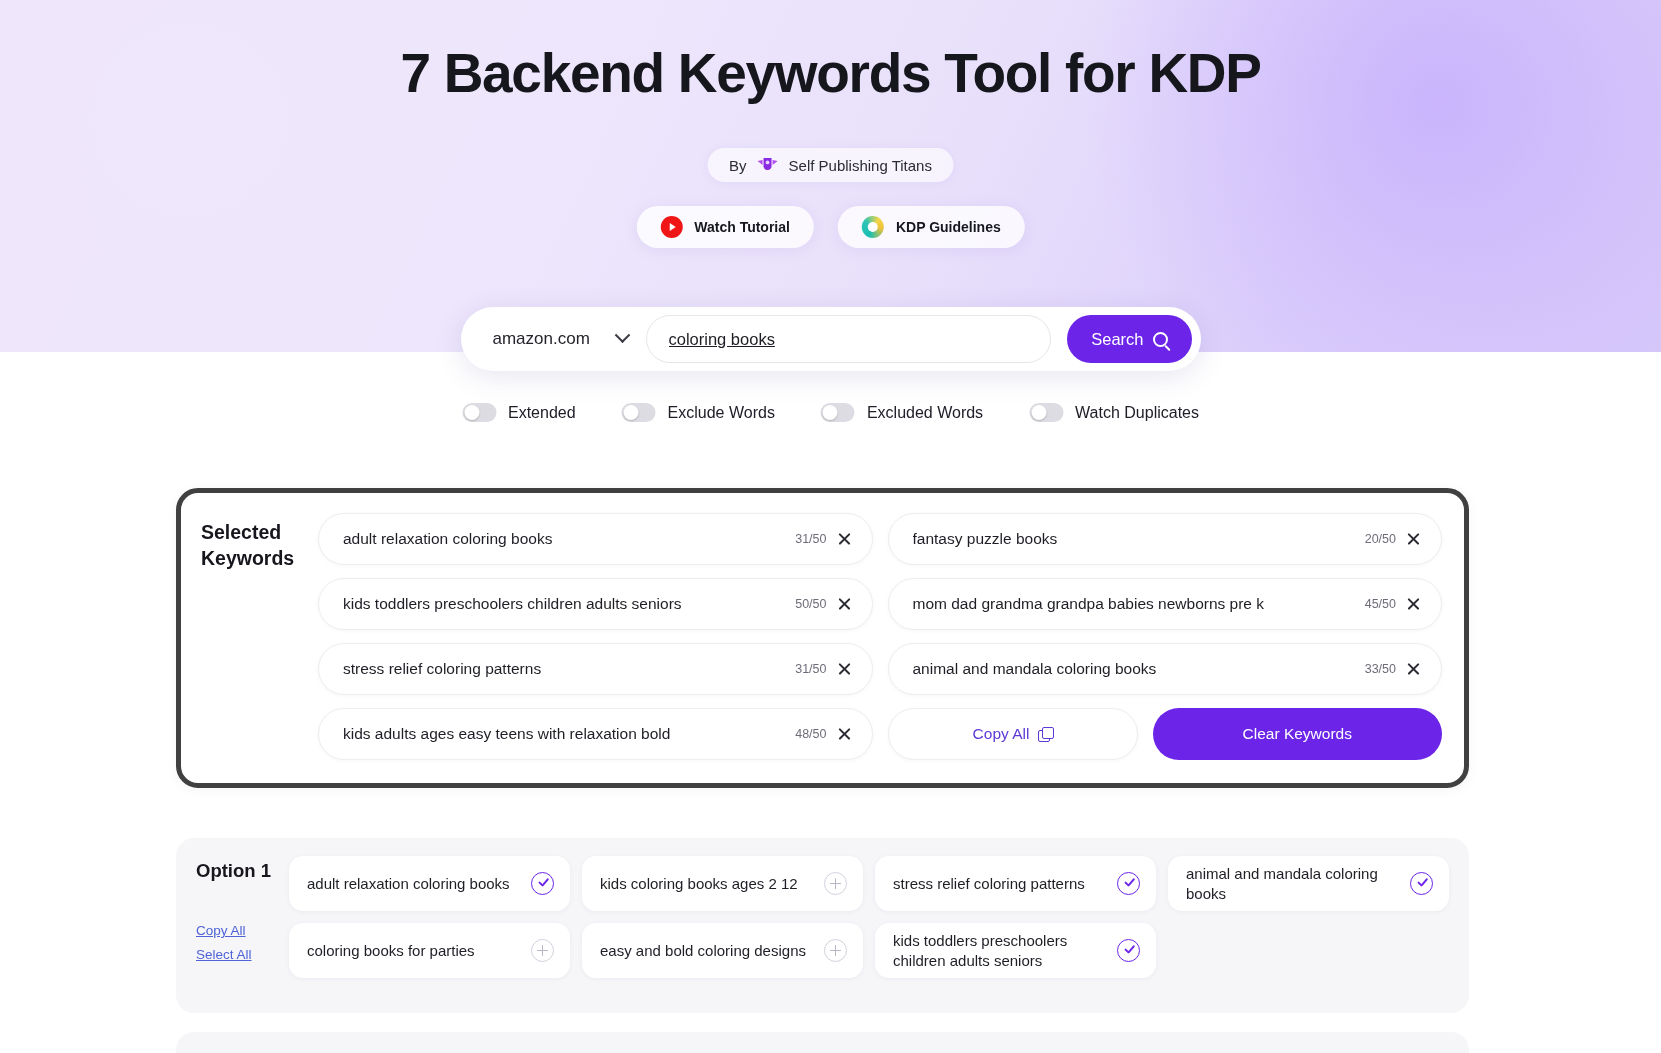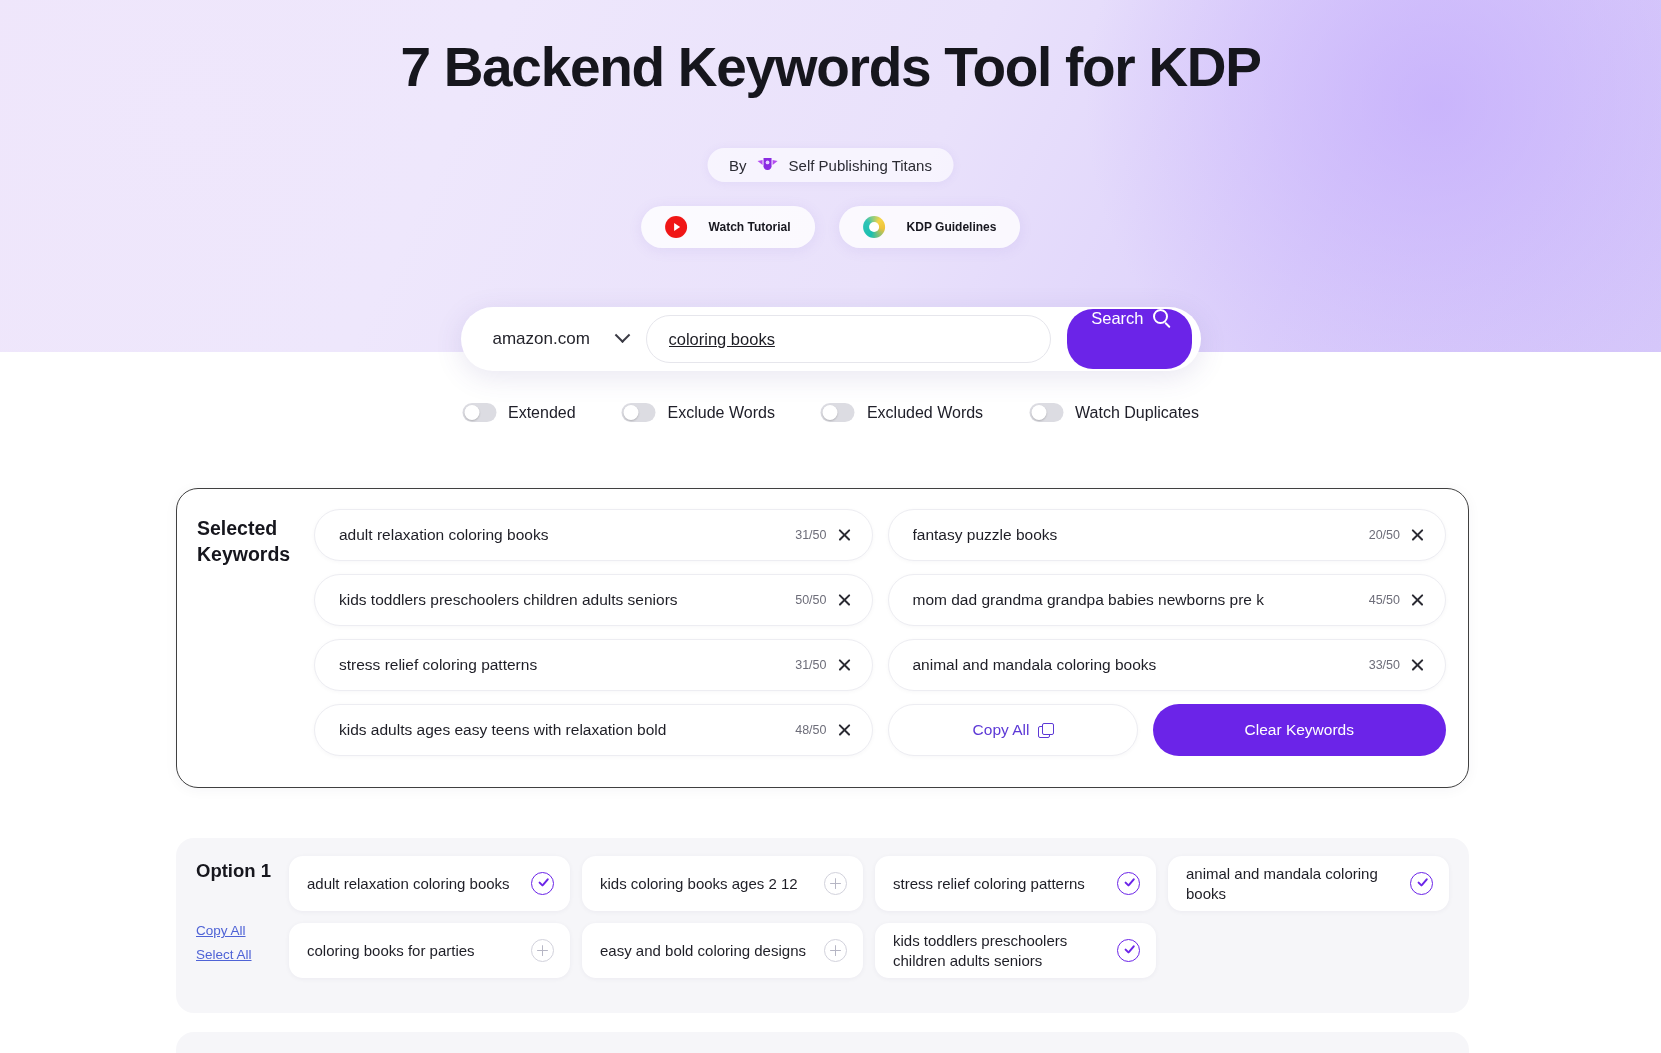--- a/index.html
+++ b/index.html
@@ -20,43 +20,43 @@
   }
   .hero:before{
     content:""; position:absolute; right:-80px; top:-120px; width:760px; height:560px;
     background: radial-gradient(circle at 60% 40%, rgba(196,172,252,0.75), rgba(214,200,250,0) 62%);
   }
   .hero:after{
     content:""; position:absolute; left:-120px; top:-140px; width:620px; height:520px;
     background: radial-gradient(circle at 50% 50%, rgba(239,231,252,0.9), rgba(239,231,252,0) 65%);
   }
   .hero-title {
-    position: absolute; top: 36px; left: 0; width: 1661px; text-align: center;
+    position: absolute; top: 42px; left: 0; width: 1661px; text-align: center;
     font-size: 55px; font-weight: 700; color: #16161d; letter-spacing: -1.3px;
     line-height: 1.15; z-index: 3;
   }
   .by-pill {
     position: absolute; top: 148px; left: 50%; transform: translateX(-50%);
     height: 34px; padding: 8px 22px; border-radius: 20px;
     background: rgba(255,255,255,0.62);
     display: flex; align-items: center; gap: 9px;
     font-size: 15px; color: #2b2b33; z-index: 3;
     box-shadow: 0 1px 10px rgba(120,90,200,0.08);
   }
   .titan-logo { width: 24px; height: 18px; position: relative; display:inline-block; }
 
   .hero-btns {
     position: absolute; top: 206px; left: 50%; transform: translateX(-50%);
     display: flex; gap: 24px; z-index: 3;
   }
   .hero-btn {
     height: 42px; padding: 0 24px; border-radius: 22px;
     background: rgba(255,255,255,0.80);
-    display: flex; align-items: center; gap: 22px;
-    font-size: 12px; font-weight: 700; color: #17171f;
+    display: flex; align-items: center; gap: 12px;
+    font-size: 14px; font-weight: 700; color: #17171f;
     cursor: pointer; box-shadow: 0 2px 14px rgba(120,90,200,0.10);
   }
   .yt-icon { width: 22px; height: 22px; border-radius: 50%; background: #f01616;
              display:flex; align-items:center; justify-content:center; }
   .yt-icon span { width: 0; height: 0; border-left: 6px solid #fff;
                   border-top: 4px solid transparent; border-bottom: 4px solid transparent; margin-left:2px;}
   .kdp-icon { width: 22px; height: 22px; border-radius: 50%;
               background: conic-gradient(from 200deg, #1bbfb0, #2ec4b6 30%, #f5d547 55%, #eec23b 72%, #1bbfb0);
               position: relative; }
   .kdp-icon:after { content:""; position:absolute; inset:6px; border-radius:50%; background:#fff; }
@@ -76,23 +76,23 @@
   }
   .chev { width: 11px; height: 11px; border-right: 2px solid #3a3a44;
           border-bottom: 2px solid #3a3a44; transform: rotate(45deg) translate(-3px,-3px); }
   .search-input {
     flex: 1; height: 48px; border: 1px solid #e6e6ec; border-radius: 26px;
     padding: 0 22px; font-size: 16.5px; color: #1d1d24; outline: none;
     font-family: "Liberation Sans", sans-serif; background: #fff; text-decoration: underline;
   }
   .search-input::placeholder { color: #9a9aa6; }
   .search-btn {
-    margin-left: 16px; height: 60px; padding: 0 24px; border: none; border-radius: 26px;
+    margin-left: 16px; height: 48px; padding: 0 24px; border: none; border-radius: 26px;
     background: #6b24e8; color: #fff; font-size: 16.5px; cursor: pointer;
-    display: flex; align-items: flex-start; gap: 9px; font-family: "Liberation Sans", sans-serif;
+    display: flex; align-items: center; gap: 9px; font-family: "Liberation Sans", sans-serif;
   }
   .mag { width: 15px; height: 15px; border: 2px solid #fff; border-radius: 50%; position: relative; }
   .mag:after { content:""; position:absolute; right:-5px; bottom:-4px; width:7px; height:2px;
                background:#fff; transform: rotate(45deg); border-radius:1px; }
 
   
   .toggles {
     position: absolute; top: 403px; left: 50%; transform: translateX(-50%);
     display: flex; align-items: center; gap: 46px; z-index: 4;
   }
@@ -103,21 +103,21 @@
   }
   .toggle .knob {
     position: absolute; top: 2px; left: 2px; width: 15px; height: 15px;
     border-radius: 50%; background: #fff; box-shadow: 0 1px 2px rgba(0,0,0,0.2);
   }
   .toggle-label { font-size: 16px; color: #20202a; }
 
   
   .panel {
     position: absolute; top: 488px; left: 176px; width: 1293px; height: 300px;
-    background: #fff; border: 1px solid #404040; border-radius: 22px;
+    background: #fff; border: 5px solid #404040; border-radius: 22px;
     box-shadow: 0 2px 14px rgba(30,20,70,0.045);
   }
   .panel-title {
     position: absolute; top: 26px; left: 20px; width: 110px;
     font-size: 19.5px; font-weight: 700; color: #16161d; line-height: 1.35;
   }
   .kw-grid {
     position: absolute; top: 20px; left: 137px; right: 22px;
     display: grid; grid-template-columns: 1fr 1fr; gap: 13px 15px;
   }

